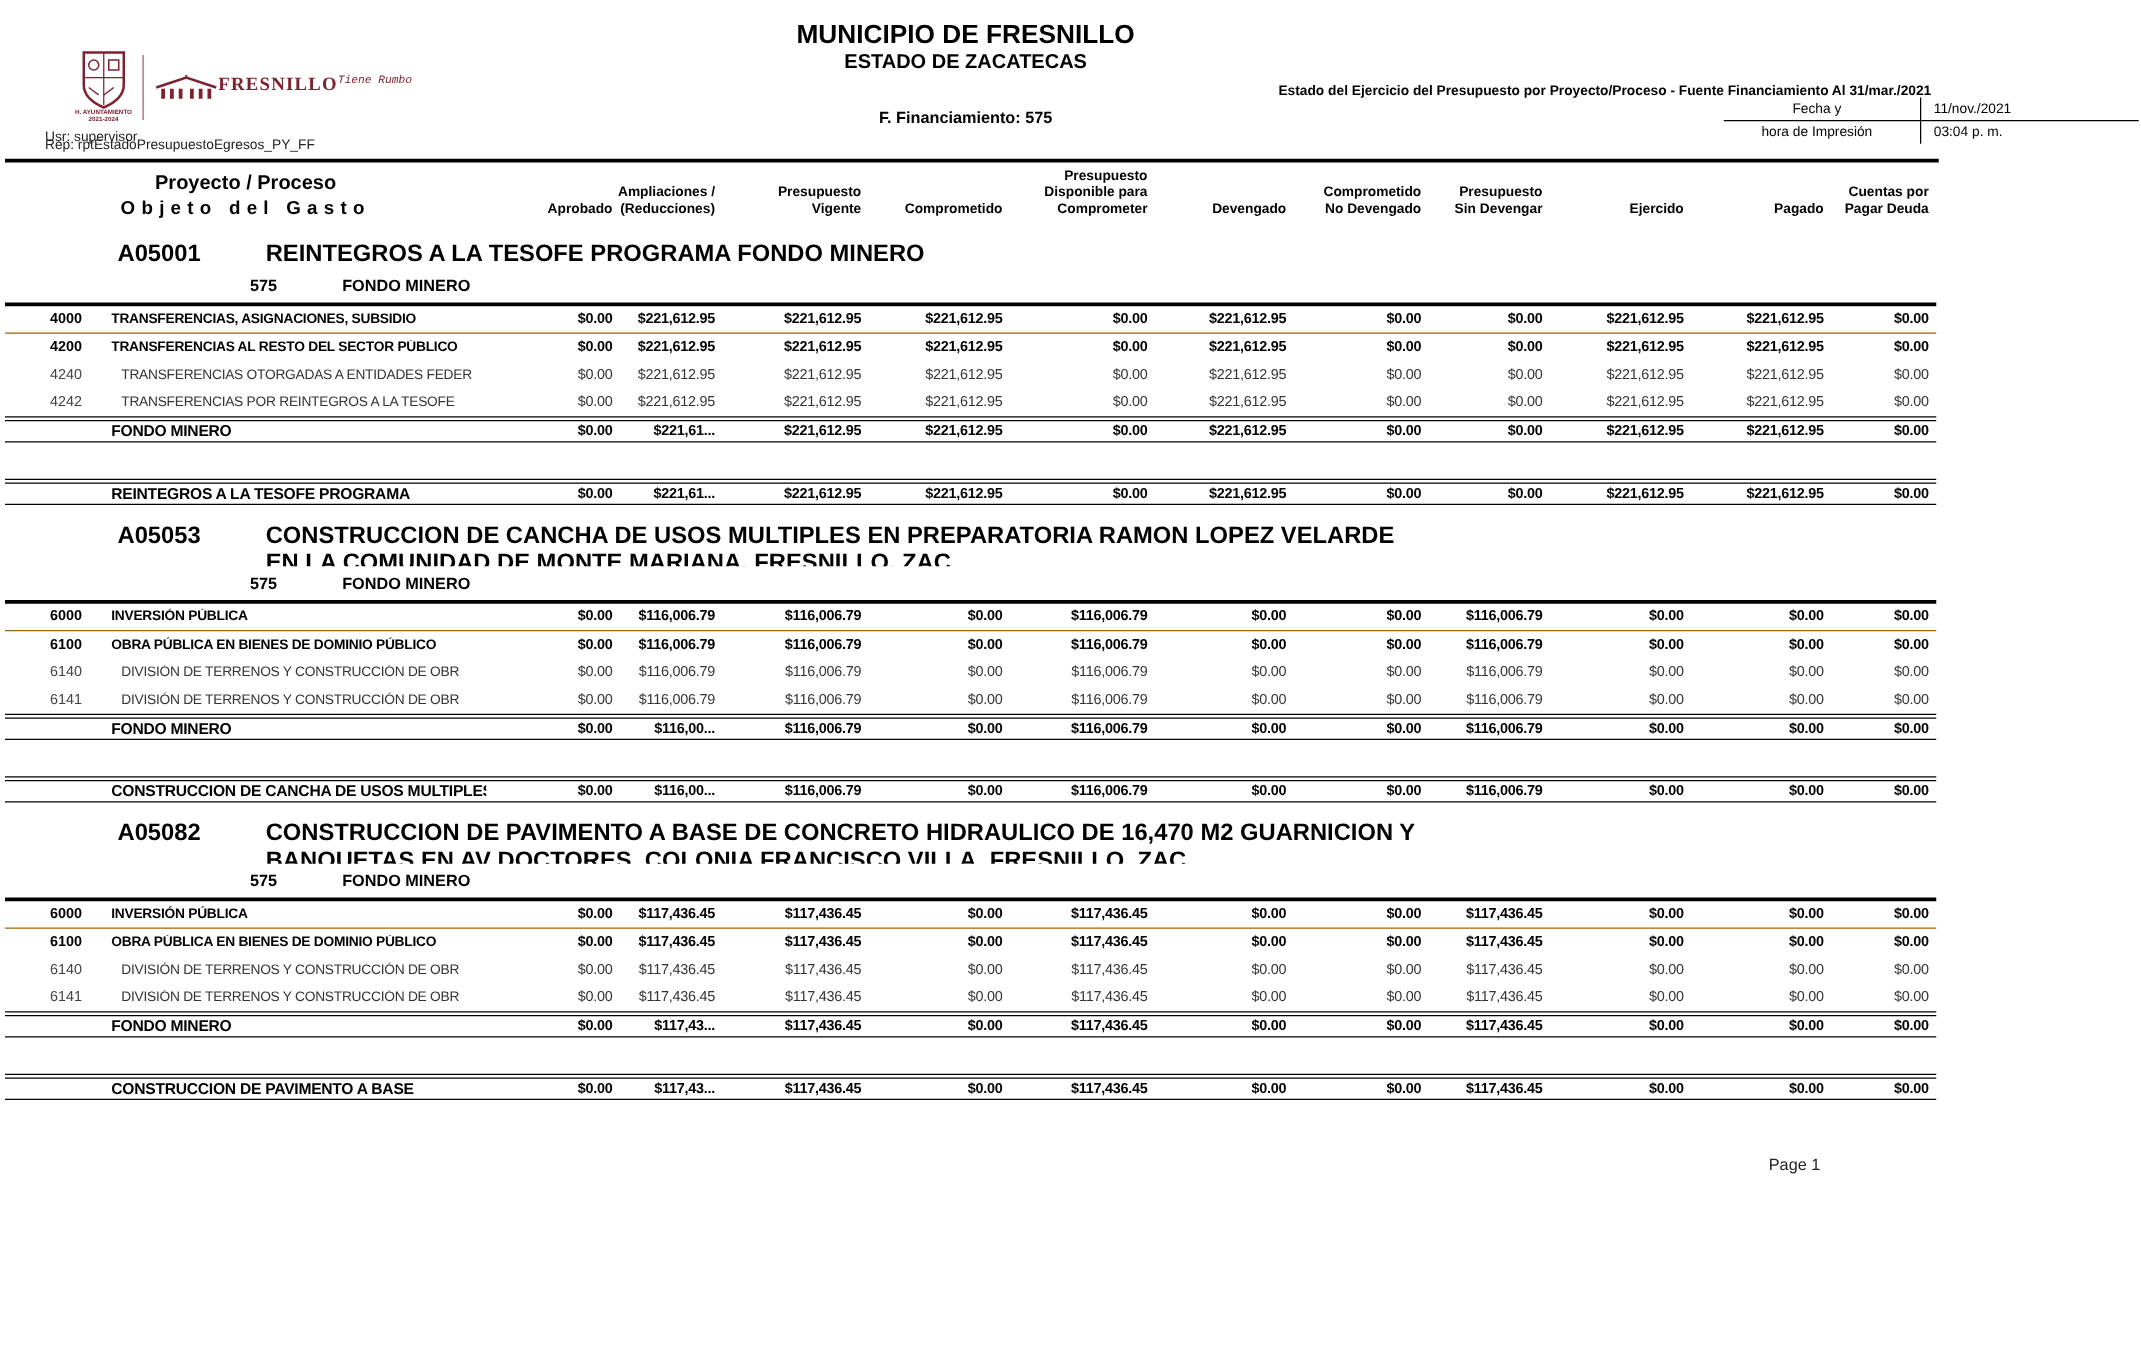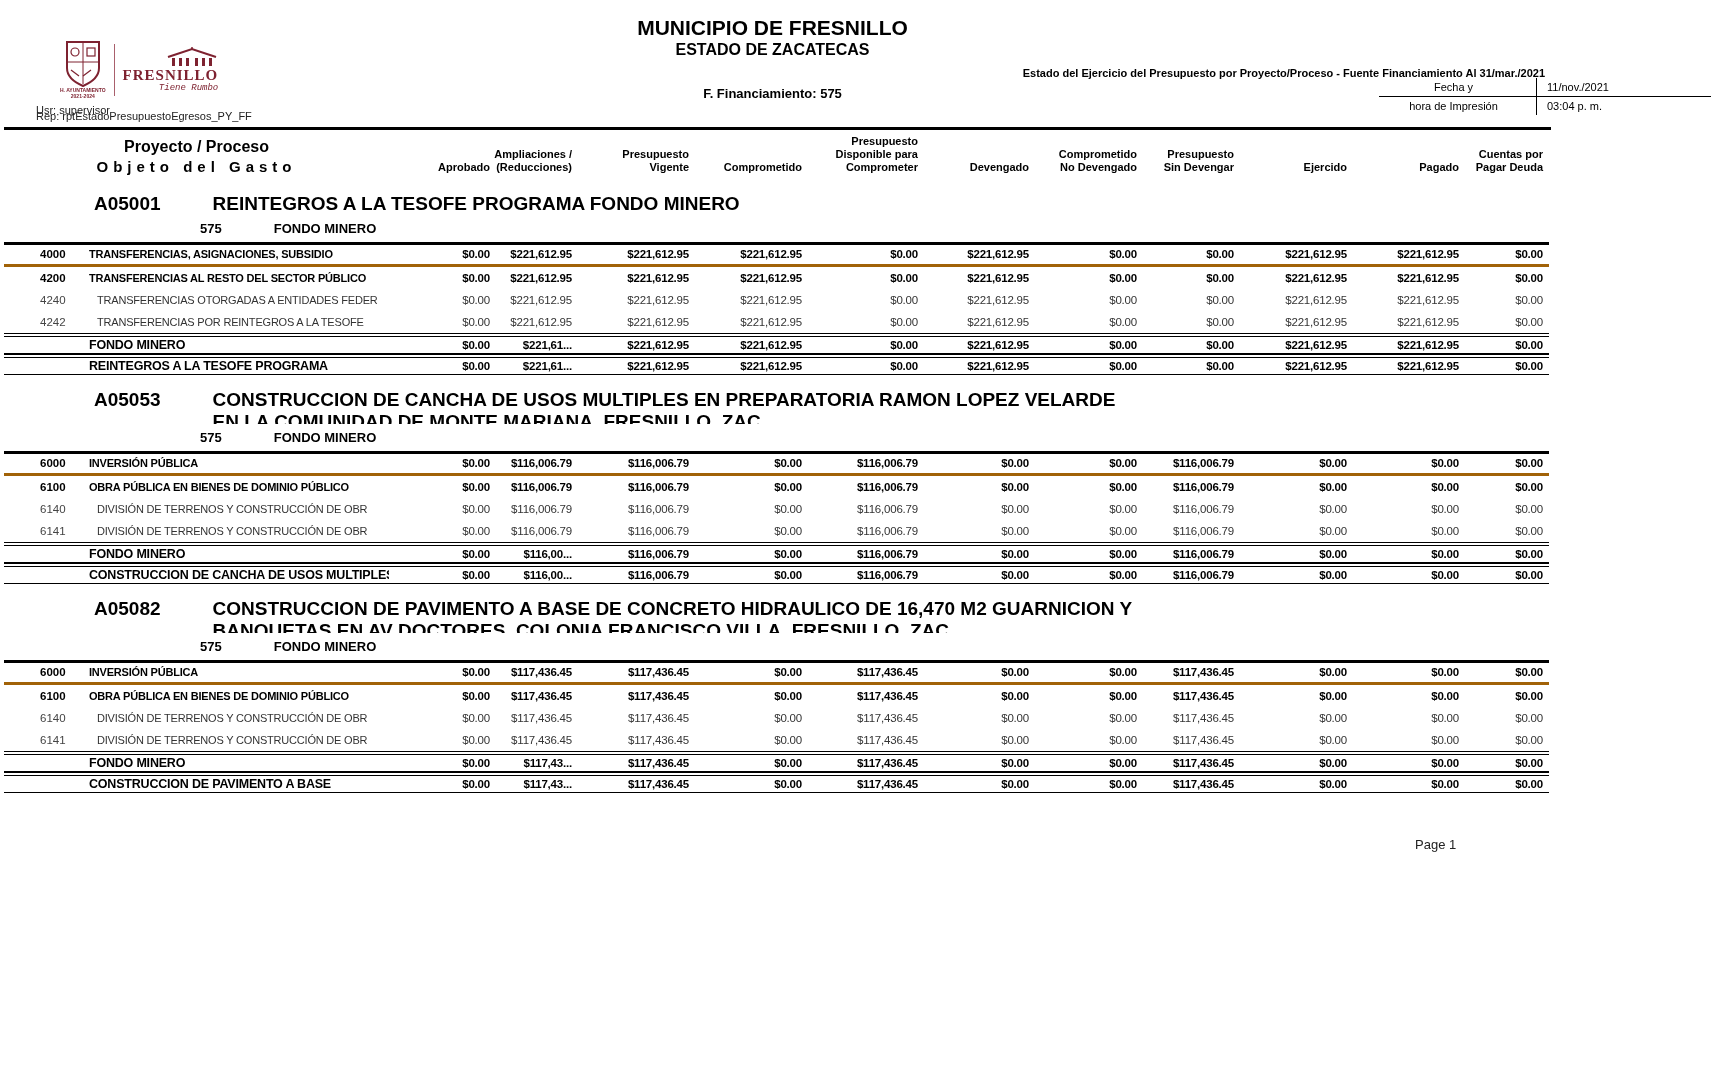--- a/index.html
+++ b/index.html
@@ -9,21 +9,21 @@
     font-family:"Liberation Sans", sans-serif;
     color:#000; overflow:hidden; position:relative;
   }
 
   
   .page-header { position:relative; height:131px; }
   .logo { position:absolute; left:60px; top:40px; display:flex; align-items:center; gap:8px; }
   .crest { display:flex; flex-direction:column; align-items:center; }
   .crest-small { font-size:5px; color:#7e2230; text-align:center; line-height:1.1; font-weight:bold; }
   .logo-divider { width:1px; height:52px; background:#a9606c; }
-  .logo-right { display:flex; flex-direction:column; align-items:flex-end; }
+  .logo-right { display:flex; flex-direction:row; align-items:flex-start; }
   .logo-word { font-family:"Liberation Serif", serif; font-weight:bold; color:#7e2230; font-size:15px; letter-spacing:1px; }
   .logo-script { font-family:Liberation Mono, monospace; font-style:italic; color:#7e2230; font-size:9px; margin-top:-1px; }
   .usr-line { position:absolute; left:36px; top:104px; font-size:11px; color:#222; }
   .rep-line { position:absolute; left:36px; top:110px; font-size:11px; color:#222; }
 
   .titles { position:absolute; left:0; top:16px; width:1545px; text-align:center; }
   .t1 { font-size:21px; font-weight:bold; }
   .t2 { font-size:16px; font-weight:bold; margin-top:1px; }
   .t3 { font-size:11px; font-weight:bold; margin-top:8px;text-align:right; }
   .t4 { font-size:13px; font-weight:bold; margin-top:7px; }
@@ -59,25 +59,25 @@
   .sec-title { font-size:19px; font-weight:bold; line-height:1.16; }
   .sec-title-l2 { height:13px; overflow:hidden; }
   .fund-line { padding-left:196px; margin-top:6px; margin-bottom:6px; font-size:13px; font-weight:bold; }
   .fund-name { margin-left:52px; }
   .rows-block { border-top:3px solid #000; }
   .data-row { height:22px; color:#333; }
   .data-row.bold { color:#000; }
   .data-row.bold .cell-desc, .data-row.bold .cell-num { font-weight:bold; }
   .data-row.sub .cell-code { font-weight:normal; color:#444; }
   .data-row.sub .cell-desc { padding-left:8px; }
-  .data-row.first { border-bottom:3px solid #a16207; }
+  .data-row.first { border-bottom:1px solid #a16207; }
   .total-row { border-top:4px double #000; border-bottom:1px solid #000; height:21px; font-weight:bold; }
   .total-row .cell-desc { font-size:12.5px; font-weight:bold; overflow:hidden; }
   .total-row .cell-num { font-weight:bold; }
-  .total-row.section_total { }
+  .total-row.section_total { margin-top:29px; }
 
   .page-footer { margin-left:1415px; margin-top:44px; font-size:13px; color:#222; }
 </style>
 </head>
 <body>
 
 <div class="page-header">
 
   <div class="logo">
     <div class="crest">

